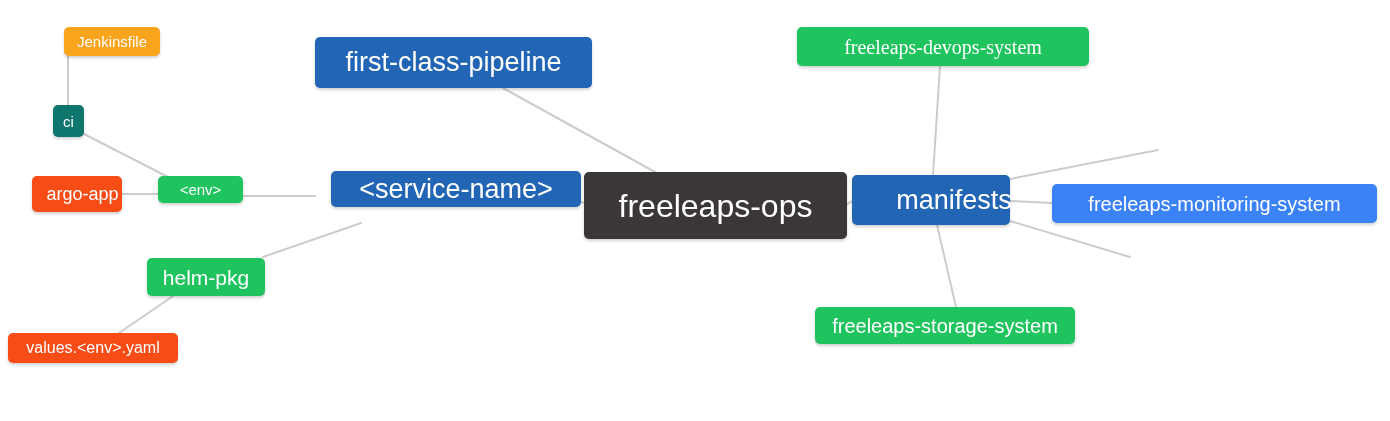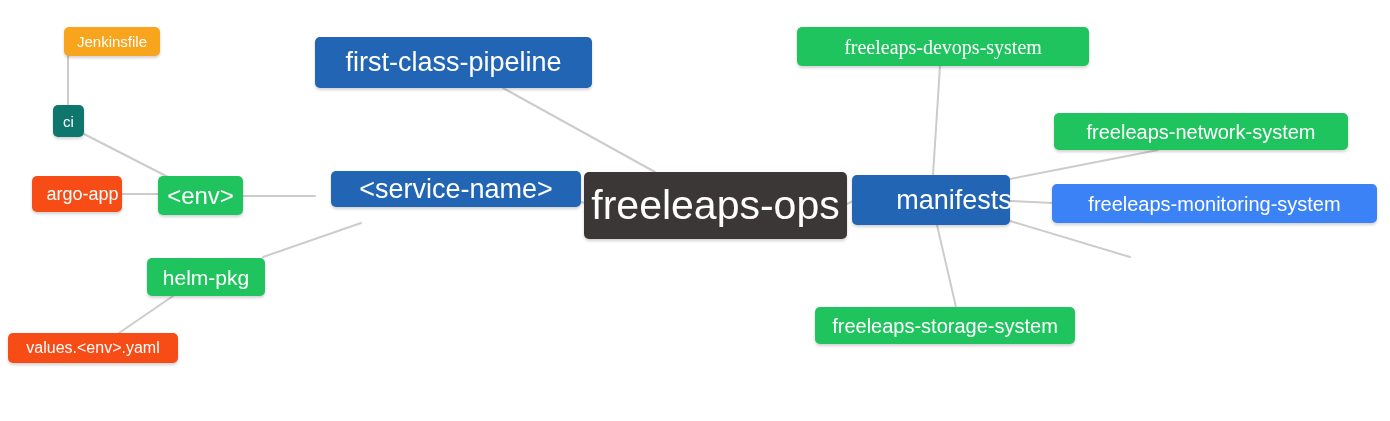--- a/index.html
+++ b/index.html
@@ -61,25 +61,24 @@
       <line x1="933" y1="175" x2="940" y2="66" stroke="#cccccc" stroke-width="2" stroke-linecap="round"></line>
       <line x1="1010" y1="179" x2="1158" y2="150" stroke="#cccccc" stroke-width="2" stroke-linecap="round"></line>
       <line x1="1010" y1="201" x2="1053" y2="203" stroke="#cccccc" stroke-width="2" stroke-linecap="round"></line>
       <line x1="1010" y1="221" x2="1130" y2="257" stroke="#cccccc" stroke-width="2" stroke-linecap="round"></line>
       <line x1="937" y1="225" x2="956" y2="307" stroke="#cccccc" stroke-width="2" stroke-linecap="round"></line>
     </svg>
   <div class="nodes">
       <div class="node" style="left: 20px; top: 27px; width: 96px; height: 29px; background: rgb(248, 165, 29); color: rgb(255, 255, 255); font-size: 15px; margin-left: 44px;">Jenkinsfile</div>
       <div class="node" style="left: 53px; top: 105px; width: 31px; height: 32px; background: #0f766e; color: rgb(255, 255, 255); font-size: 15px;">ci</div>
       <div class="node" style="left: 32px; top: 176px; width: 90px; height: 36px; background: rgb(248, 76, 23); color: rgb(255, 255, 255); font-size: 18px; padding-left: 11px;">argo-app</div>
-      <div class="node" style="left: 158px; top: 176px; width: 85px; height: 39px; background: rgb(32, 196, 95); color: rgb(255, 255, 255); font-size: 24px;">&lt;env&gt;</div>
+      <div class="node" style="left: 158px; top: 176px; width: 85px; height: 27px; background: rgb(32, 196, 95); color: rgb(255, 255, 255); font-size: 15px;">&lt;env&gt;</div>
       <div class="node" style="left: 147px; top: 258px; width: 118px; height: 38px; background: rgb(32, 196, 95); color: rgb(255, 255, 255); font-size: 21px;">helm-pkg</div>
       <div class="node" style="left: 8px; top: 333px; width: 170px; height: 30px; background: rgb(248, 76, 23); color: rgb(255, 255, 255); font-size: 16px;">values.&lt;env&gt;.yaml</div>
       <div class="node" style="left: 315px; top: 37px; width: 277px; height: 51px; background: rgb(34, 101, 181); color: rgb(255, 255, 255); font-size: 27px;">first-class-pipeline</div>
       <div class="node" style="left: 331px; top: 171px; width: 250px; height: 36px; background: rgb(34, 101, 181); color: rgb(255, 255, 255); font-size: 27px;">&lt;service-name&gt;</div>
-      <div class="node" style="left: 584px; top: 172px; width: 263px; height: 67px; background: rgb(59, 55, 55); color: rgb(255, 255, 255); font-size: 41px;">freeleaps-ops</div>
+      <div class="node" style="left: 584px; top: 172px; width: 263px; height: 67px; background: rgb(59, 55, 55); color: rgb(255, 255, 255); font-size: 32px;">freeleaps-ops</div>
       <div class="node" style="left: 852px; top: 175px; width: 158px; height: 50px; background: rgb(34, 101, 181); color: rgb(255, 255, 255); font-size: 27px; padding-left: 46px;">manifests</div>
       <div class="node" style="left: 797px; top: 27px; width: 292px; height: 39px; background: rgb(32, 196, 95); color: rgb(255, 255, 255); font-size: 20px; font-family: Liberation Serif, serif;">freeleaps-devops-system</div>
-      <div class="node" style="left: 1054px; top: 113px; width: 294px; height: 37px; background: rgb(32, 196, 95); color: rgb(255, 255, 255); font-size: 20px;">freeleaps-network-system</div>
       <div class="node" style="left: 1052px; top: 184px; width: 325px; height: 39px; background: #3b82f6; color: rgb(255, 255, 255); font-size: 20px;">freeleaps-monitoring-system</div>
       <div class="node" style="left: 815px; top: 307px; width: 260px; height: 37px; background: rgb(32, 196, 95); color: rgb(255, 255, 255); font-size: 20px;">freeleaps-storage-system</div>
     </div>
 </div>
 
 </body></html>

